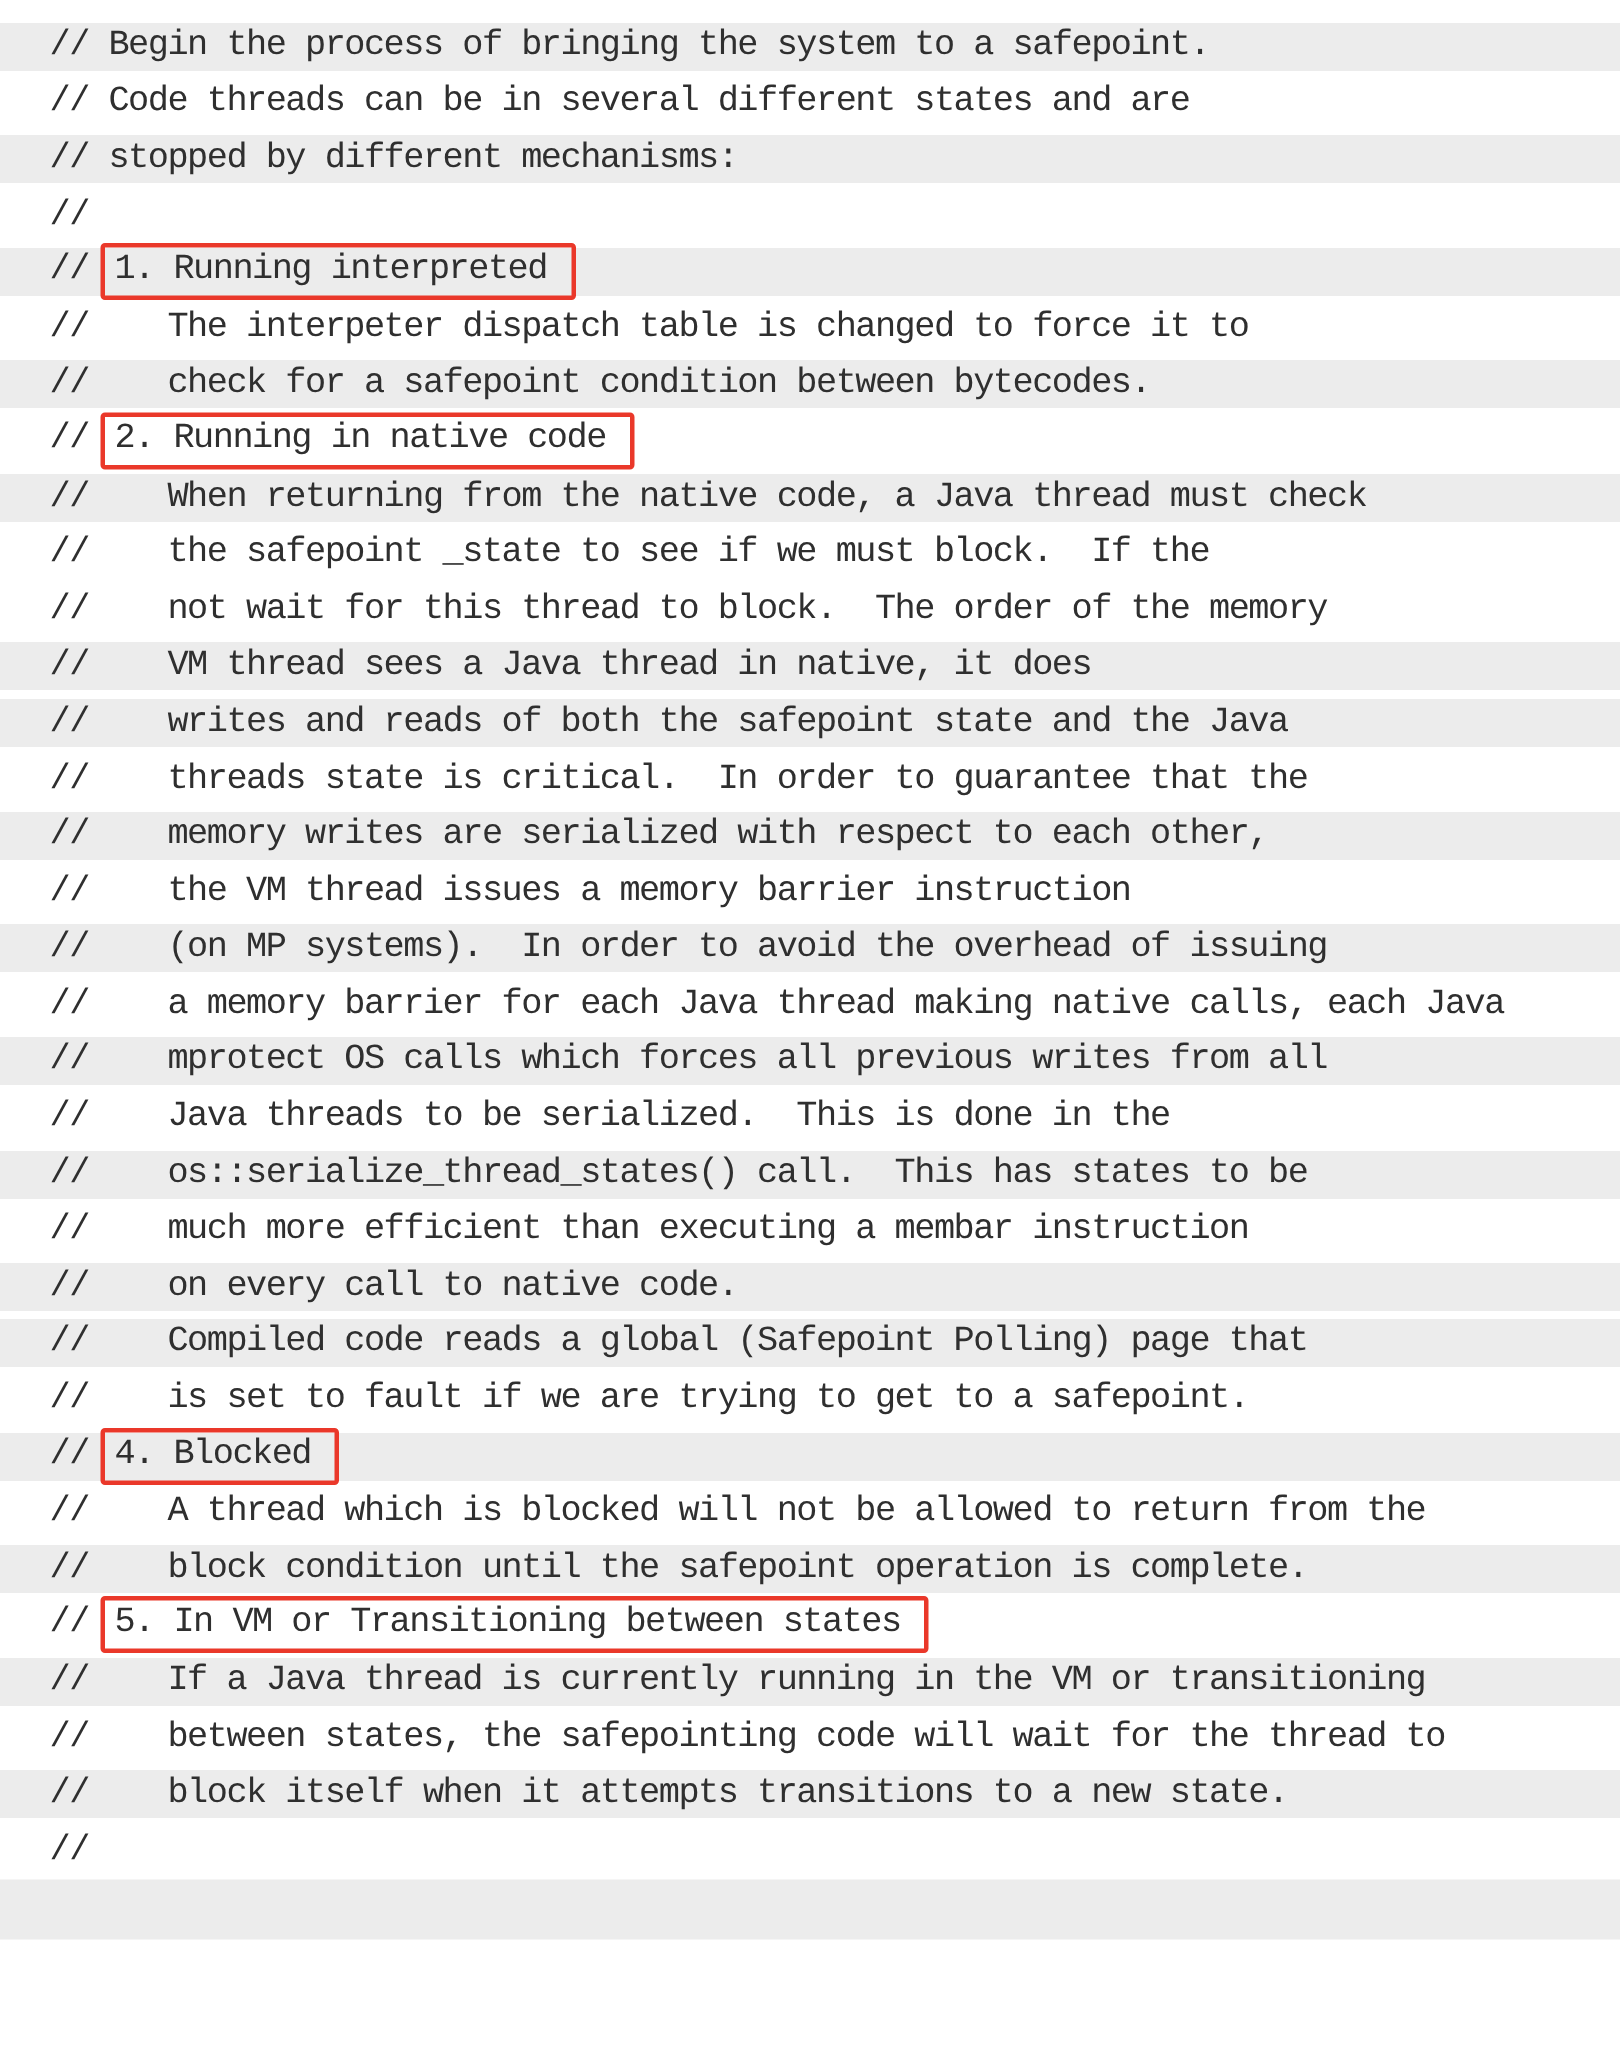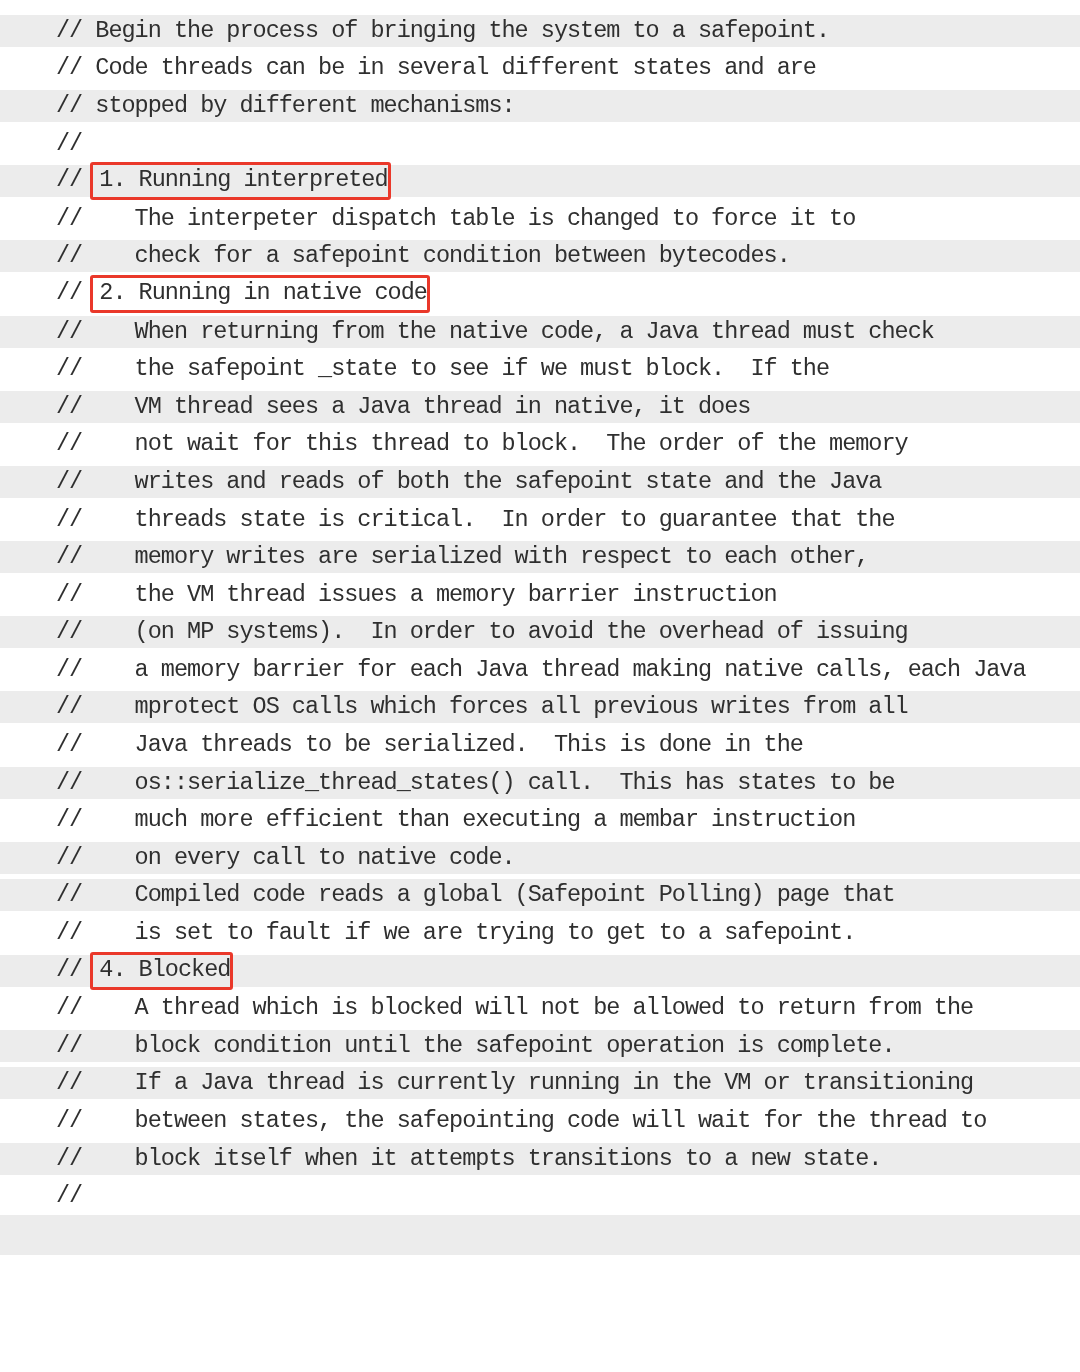--- a/index.html
+++ b/index.html
@@ -31,27 +31,26 @@
     background-clip: content-box;
   }
   .code {
     white-space: pre;
     font-family: "Liberation Mono", "DejaVu Sans Mono", monospace;
     font-size: 23.5px;
     letter-spacing: -1px;
     line-height: 30px;
     color: var(--text);
     padding-left: 33px;
-    margin-left: 23px;
   }
   .red-box {
     display: inline-block;
     border: 3px solid var(--red);
     border-radius: 3px;
-    padding: 0 0 2px 6px;
+    padding: 0 16px 2px 6px;
     margin-left: -5px;
   }
   .tail-stripe {
     height: 40px;
     background-color: var(--stripe);
   }
 </style>
 </head>
 <body>
 
@@ -79,25 +78,25 @@
     </div>
     <div class="line">
       <span class="code"><span>// </span><span class="red-box">2. Running in native code</span></span>
     </div>
     <div class="line striped">
       <span class="code">//    When returning from the native code, a Java thread must check</span>
     </div>
     <div class="line">
       <span class="code">//    the safepoint _state to see if we must block.  If the</span>
     </div>
+    <div class="line">
+      <span class="code">//    not wait for this thread to block.  The order of the memory</span>
+    </div>
     <div class="line striped">
       <span class="code">//    VM thread sees a Java thread in native, it does</span>
-    </div>
-    <div class="line">
-      <span class="code">//    not wait for this thread to block.  The order of the memory</span>
     </div>
     <div class="line striped">
       <span class="code">//    writes and reads of both the safepoint state and the Java</span>
     </div>
     <div class="line">
       <span class="code">//    threads state is critical.  In order to guarantee that the</span>
     </div>
     <div class="line striped">
       <span class="code">//    memory writes are serialized with respect to each other,</span>
     </div>
@@ -133,20 +132,23 @@
     </div>
     <div class="line striped">
       <span class="code"><span>// </span><span class="red-box">4. Blocked</span></span>
     </div>
     <div class="line">
       <span class="code">//    A thread which is blocked will not be allowed to return from the</span>
     </div>
     <div class="line striped">
       <span class="code">//    block condition until the safepoint operation is complete.</span>
     </div>
+    <div class="line">
+      <span class="code"><span>// </span><span class="red-box">5. In VM or Transitioning between states</span></span>
+    </div>
     <div class="line striped">
       <span class="code">//    If a Java thread is currently running in the VM or transitioning</span>
     </div>
     <div class="line">
       <span class="code">//    between states, the safepointing code will wait for the thread to</span>
     </div>
     <div class="line striped">
       <span class="code">//    block itself when it attempts transitions to a new state.</span>
     </div>
     <div class="line">

